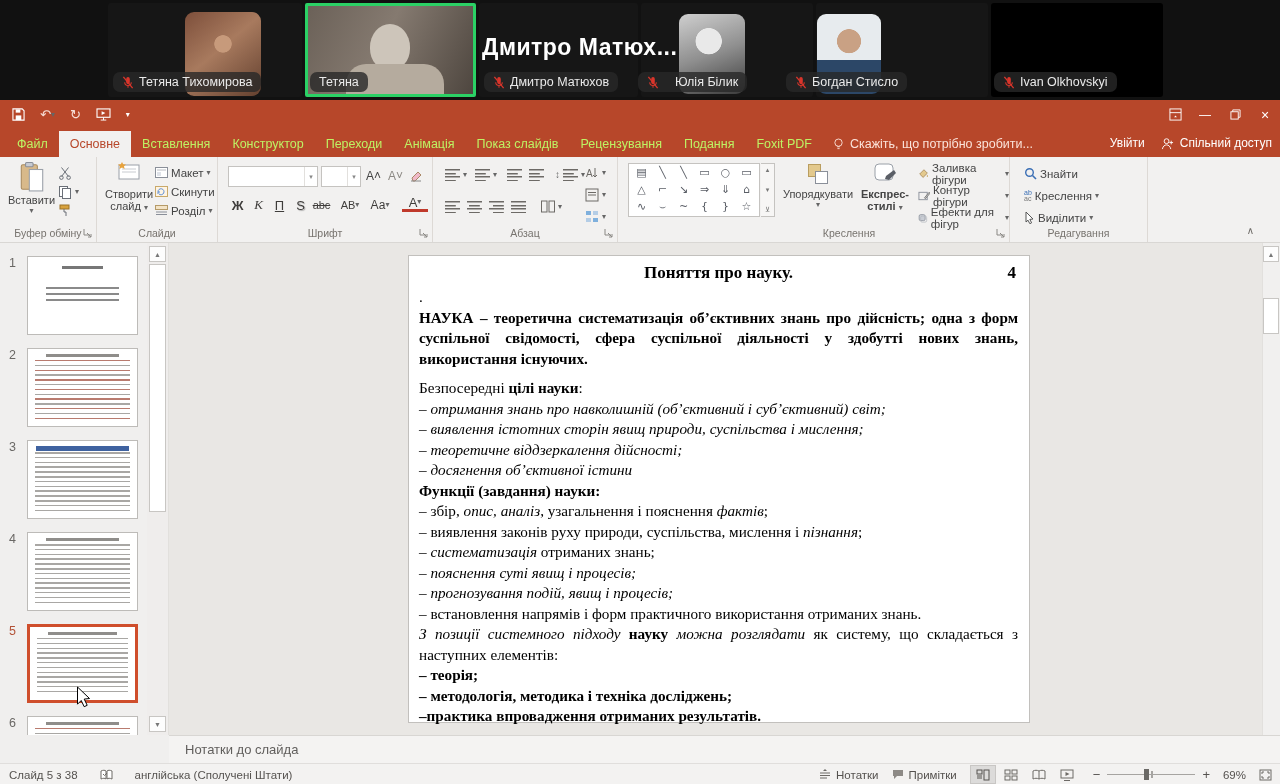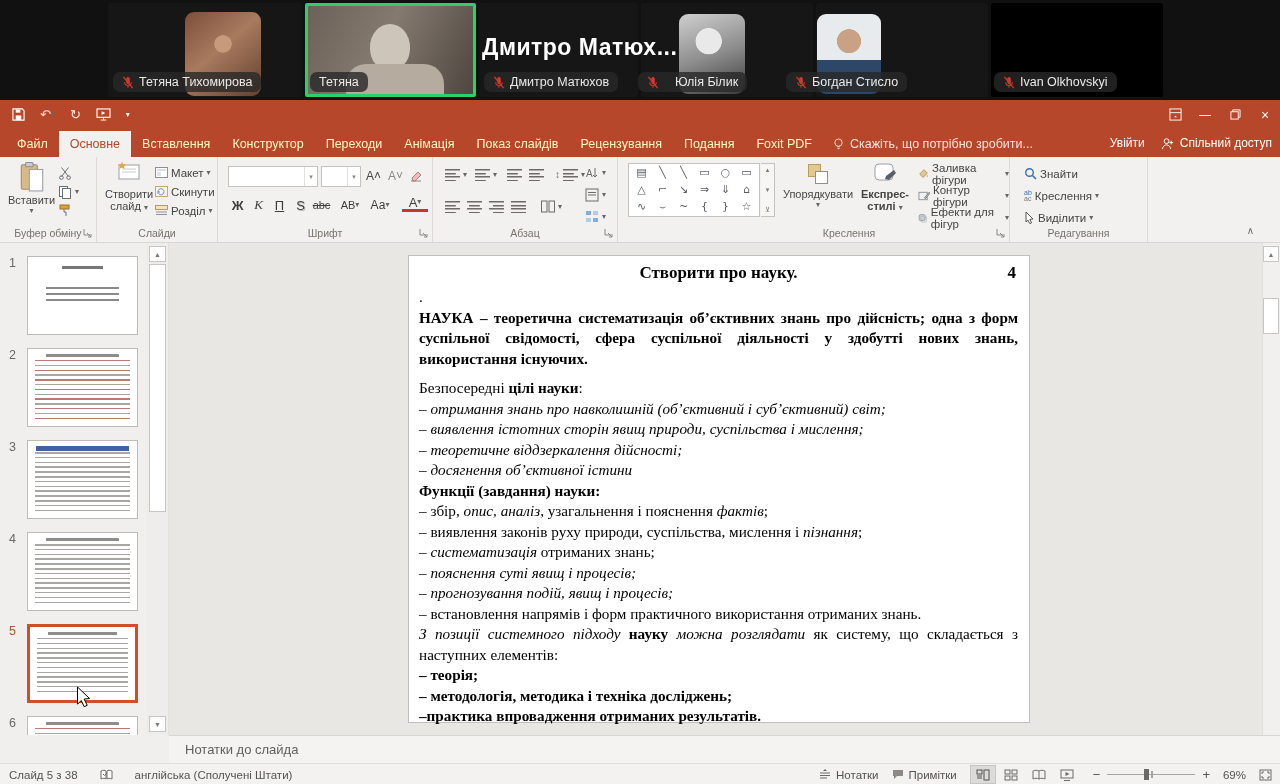--- a/index.html
+++ b/index.html
@@ -32,21 +32,21 @@
   
   .titlebar { position:absolute; left:0; top:100px; width:1280px; height:29px; background:#b7472a; color:#fff; }
   .qat { position:absolute; left:12px; top:0; height:29px; display:flex; align-items:center; gap:15px; }
   .qat .qbtn { display:flex; align-items:center; color:#f6ded6; font-size:13px; cursor:default; }
   .tb-title { position:absolute; left:0; right:0; top:0; height:29px; display:flex; align-items:center; justify-content:center; font-size:14px; color:#fff;margin-top:40px; }
   .winbtns { position:absolute; right:0; top:0; height:29px; display:flex; align-items:center; }
   .winbtn { width:30px; height:29px; display:flex; align-items:center; justify-content:center; color:#fff; font-size:12px; }
 
   
   .tabrow { position:absolute; left:0; top:129px; width:1280px; height:28px; background:#b7472a; display:flex; align-items:flex-end; }
-  .tab { padding:6px 11px 6px 11px; font-size:12.5px; color:#fef9c3; white-space:nowrap; }
+  .tab { padding:6px 11px 6px 11px; font-size:12.5px; color:#bef264; white-space:nowrap; }
   .tab.file { margin-left:6px; }
   .tab.active { background:#f2f1f0; color:#b7472a; }
   .tellme { display:flex; align-items:center; gap:6px; padding:6px 10px; font-size:12.5px; color:#fbe3da; white-space:nowrap; }
   .tabrow-right { position:absolute; right:8px; top:0; height:28px; display:flex; align-items:center; gap:16px; color:#fff; font-size:12px; }
   .sharebtn { display:flex; align-items:center; gap:6px; }
 
   
   .ribbon { position:absolute; left:0; top:157px; width:1280px; height:86px; background:#f2f1f0; border-bottom:1px solid #d9d7d4; font-size:11.5px; color:#444; }
   .rgroup { position:absolute; top:0; height:85px; border-right:1px solid #ddd9d5; }
   .glabel { position:absolute; bottom:3px; left:0; right:0; text-align:center; font-size:10.5px; color:#77736e; }
@@ -588,21 +588,21 @@
 
     <div class="tscroll">
       <span class="sbtn" style="top:3px;">▲</span>
       <div class="sthumb" style="top:21px;height:248px;"></div>
       <span class="sbtn" style="top:473px;">▼</span>
     </div>
 
     <div class="canvas">
       <div class="slide">
         <div class="slide-head">
-          <span>Створити про науку.</span>
+          <span>Поняття про науку.</span>
           <span class="slide-num">4</span>
         </div>
         <div>
             <div class="sline"><span class="seg-n">.</span></div>
             <div class="sline just"><span class="seg-b">НАУКА – теоретична систематизація об’єктивних знань про дійсність; одна з форм суспільної свідомості, сфера суспільної діяльності у здобутті нових знань, використання існуючих.</span></div>
             <div class="sline gap"></div>
             <div class="sline"><span class="seg-n">Безпосередні </span><span class="seg-b">цілі науки</span><span class="seg-n">:</span></div>
             <div class="sline"><span class="seg-i">– отримання знань про навколишній (об’єктивний і суб’єктивний) світ;</span></div>
             <div class="sline"><span class="seg-i">– виявлення істотних сторін явищ природи, суспільства і мислення;</span></div>
             <div class="sline"><span class="seg-i">– теоретичне віддзеркалення дійсності;</span></div>

